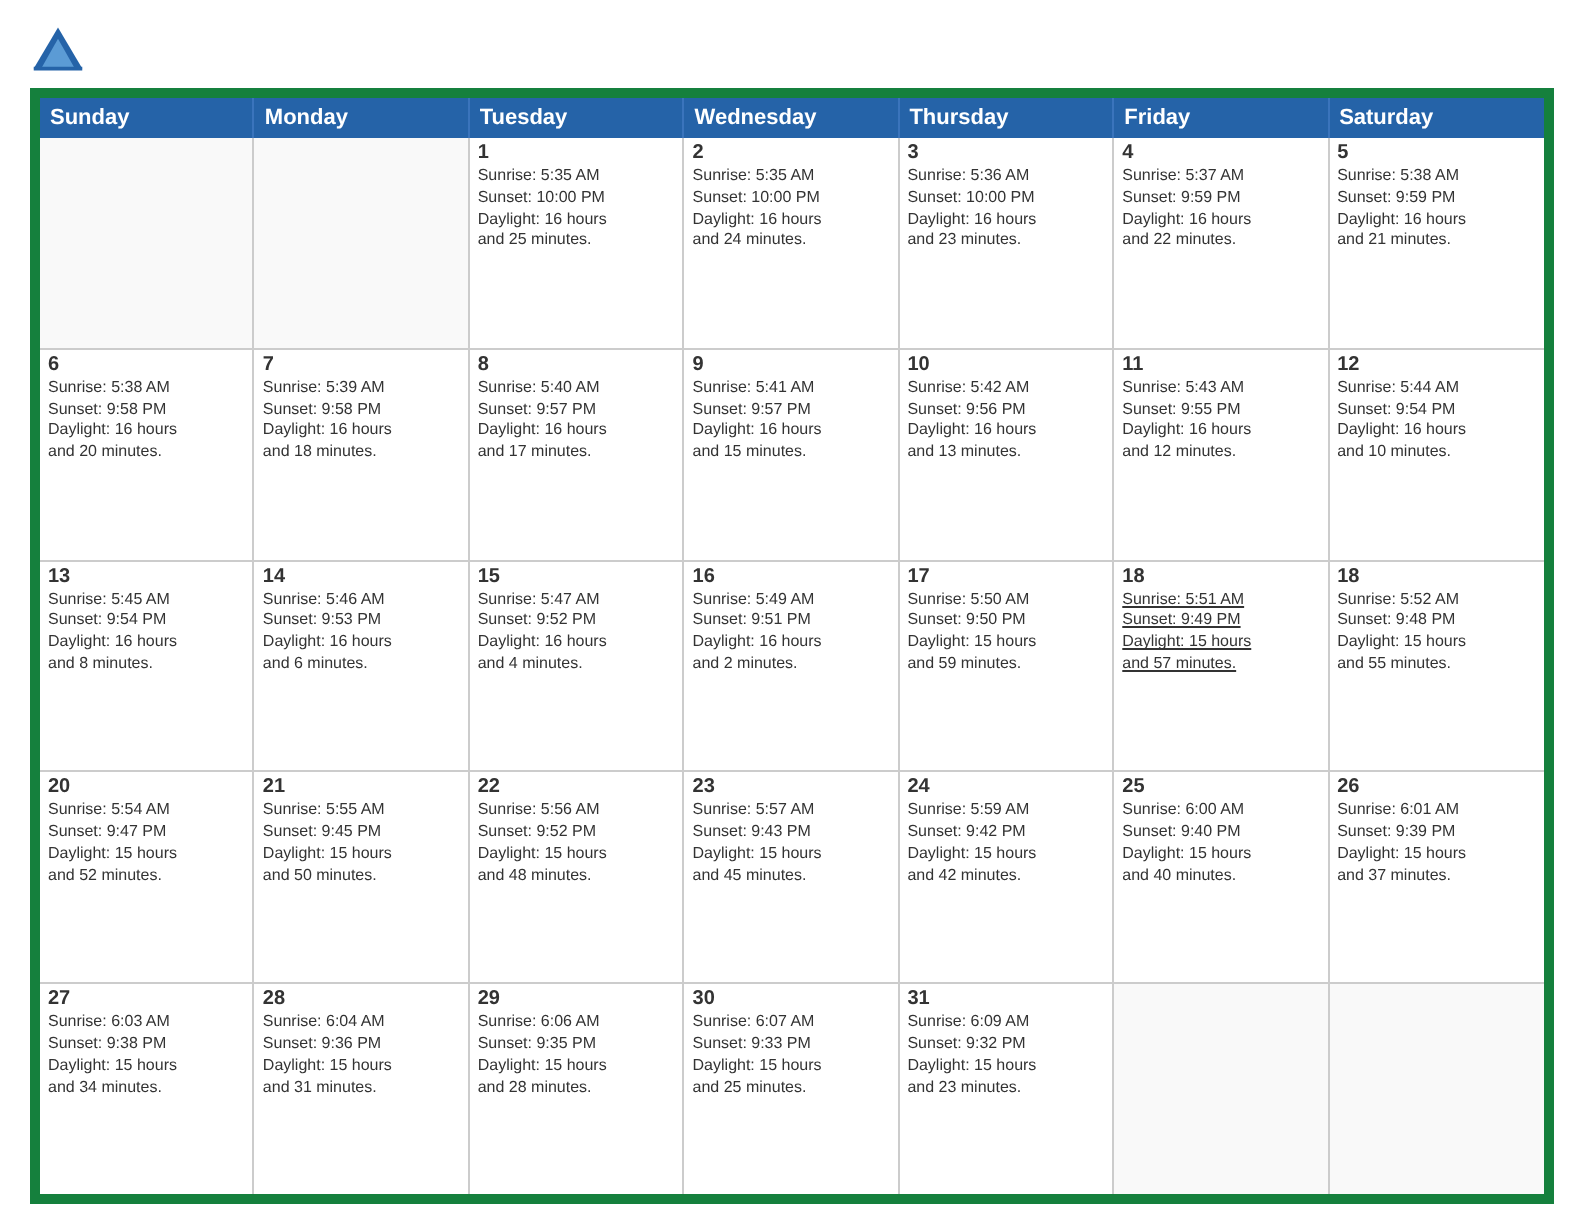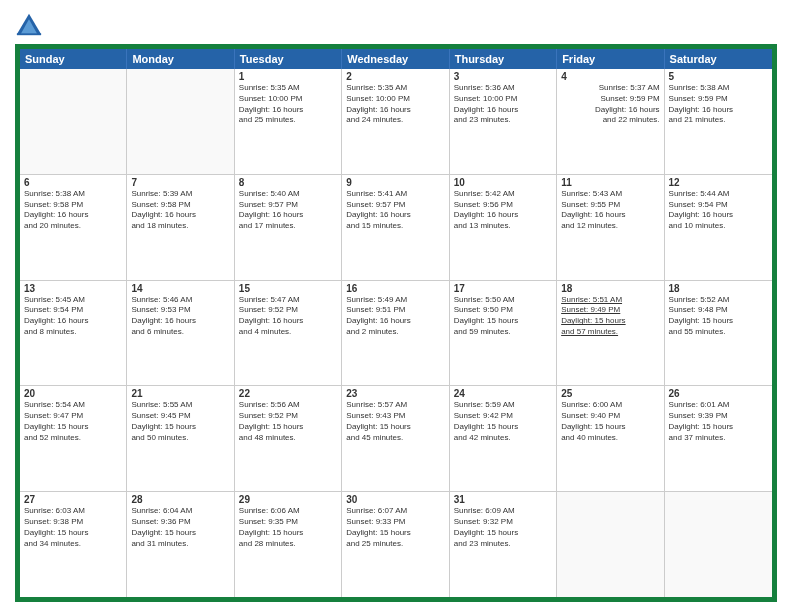--- a/index.html
+++ b/index.html
@@ -160,21 +160,21 @@
           </div>
           <div class="cal-cell">
             <span class="day-num">3</span>
             <div class="cell-text" style="white-space: pre-line;">Sunrise: 5:36 AM
 Sunset: 10:00 PM
 Daylight: 16 hours
 and 23 minutes.</div>
           </div>
           <div class="cal-cell">
             <span class="day-num">4</span>
-            <div class="cell-text" style="white-space: pre-line; text-align: right;">Sunrise: 5:37 AM
+            <div class="cell-text" style="white-space: pre-line;">Sunrise: 5:37 AM
 Sunset: 9:59 PM
 Daylight: 16 hours
 and 22 minutes.</div>
           </div>
           <div class="cal-cell">
             <span class="day-num">5</span>
             <div class="cell-text" style="white-space: pre-line;">Sunrise: 5:38 AM
 Sunset: 9:59 PM
 Daylight: 16 hours
 and 21 minutes.</div>

